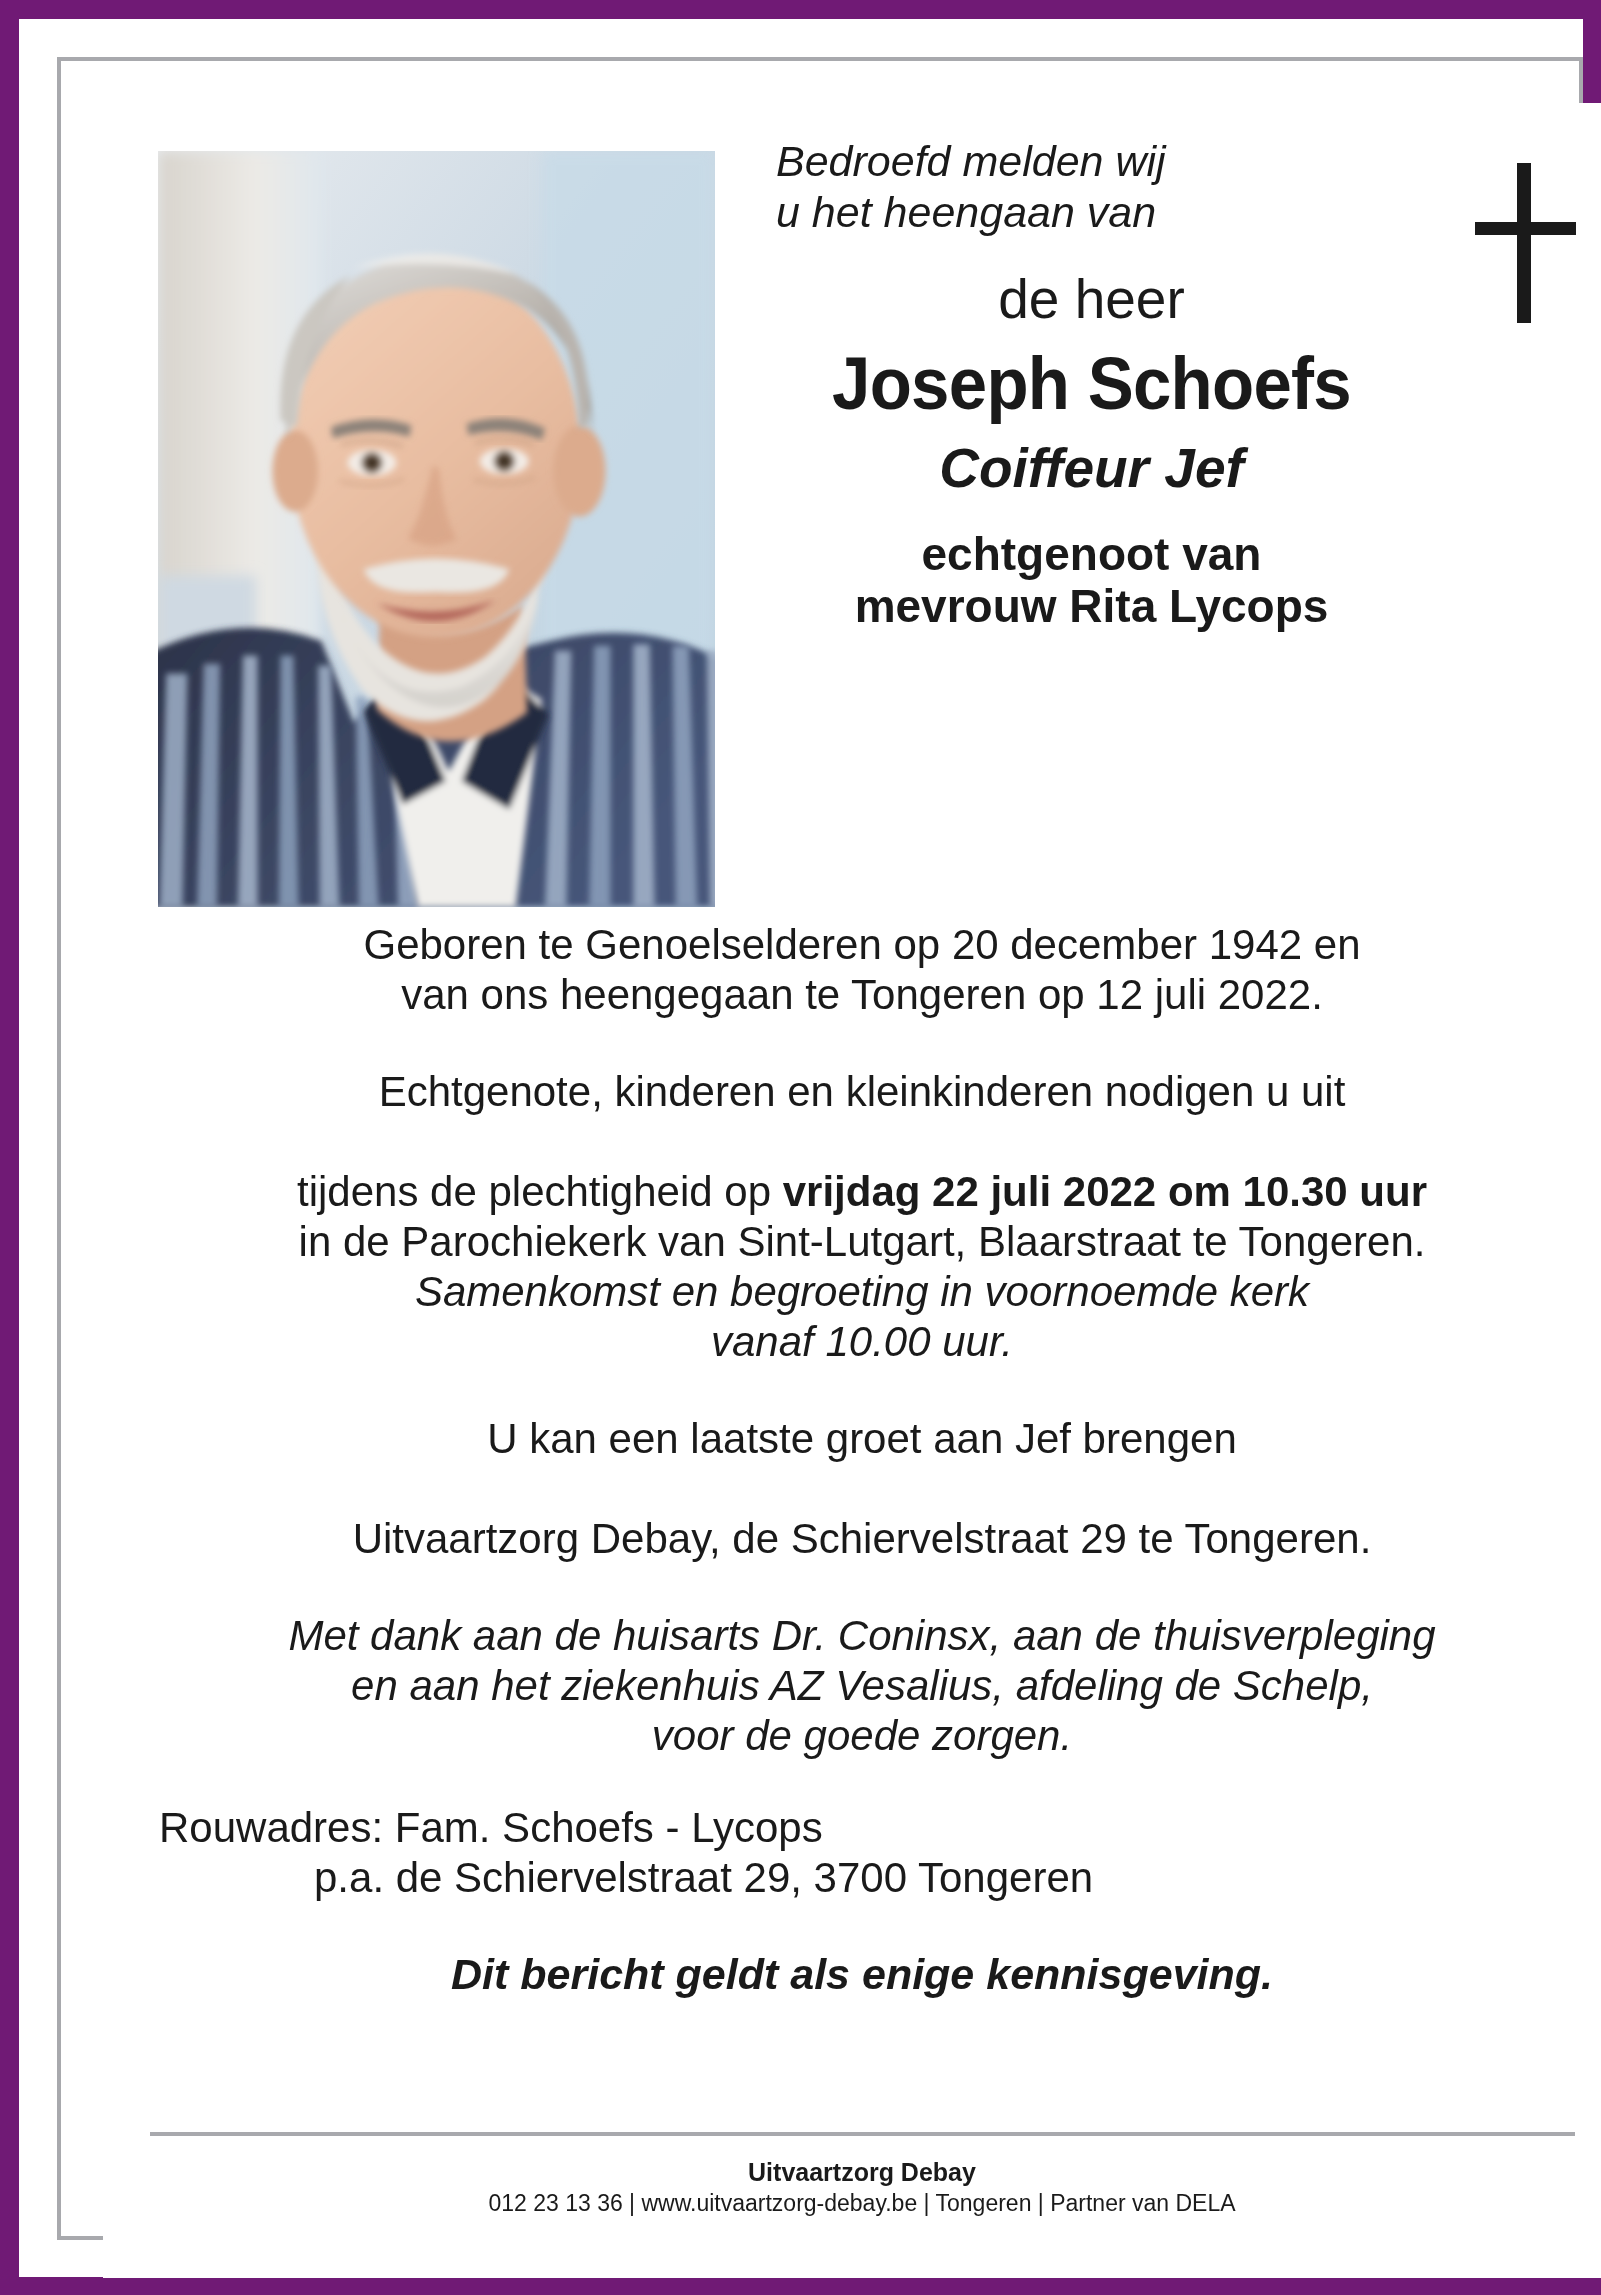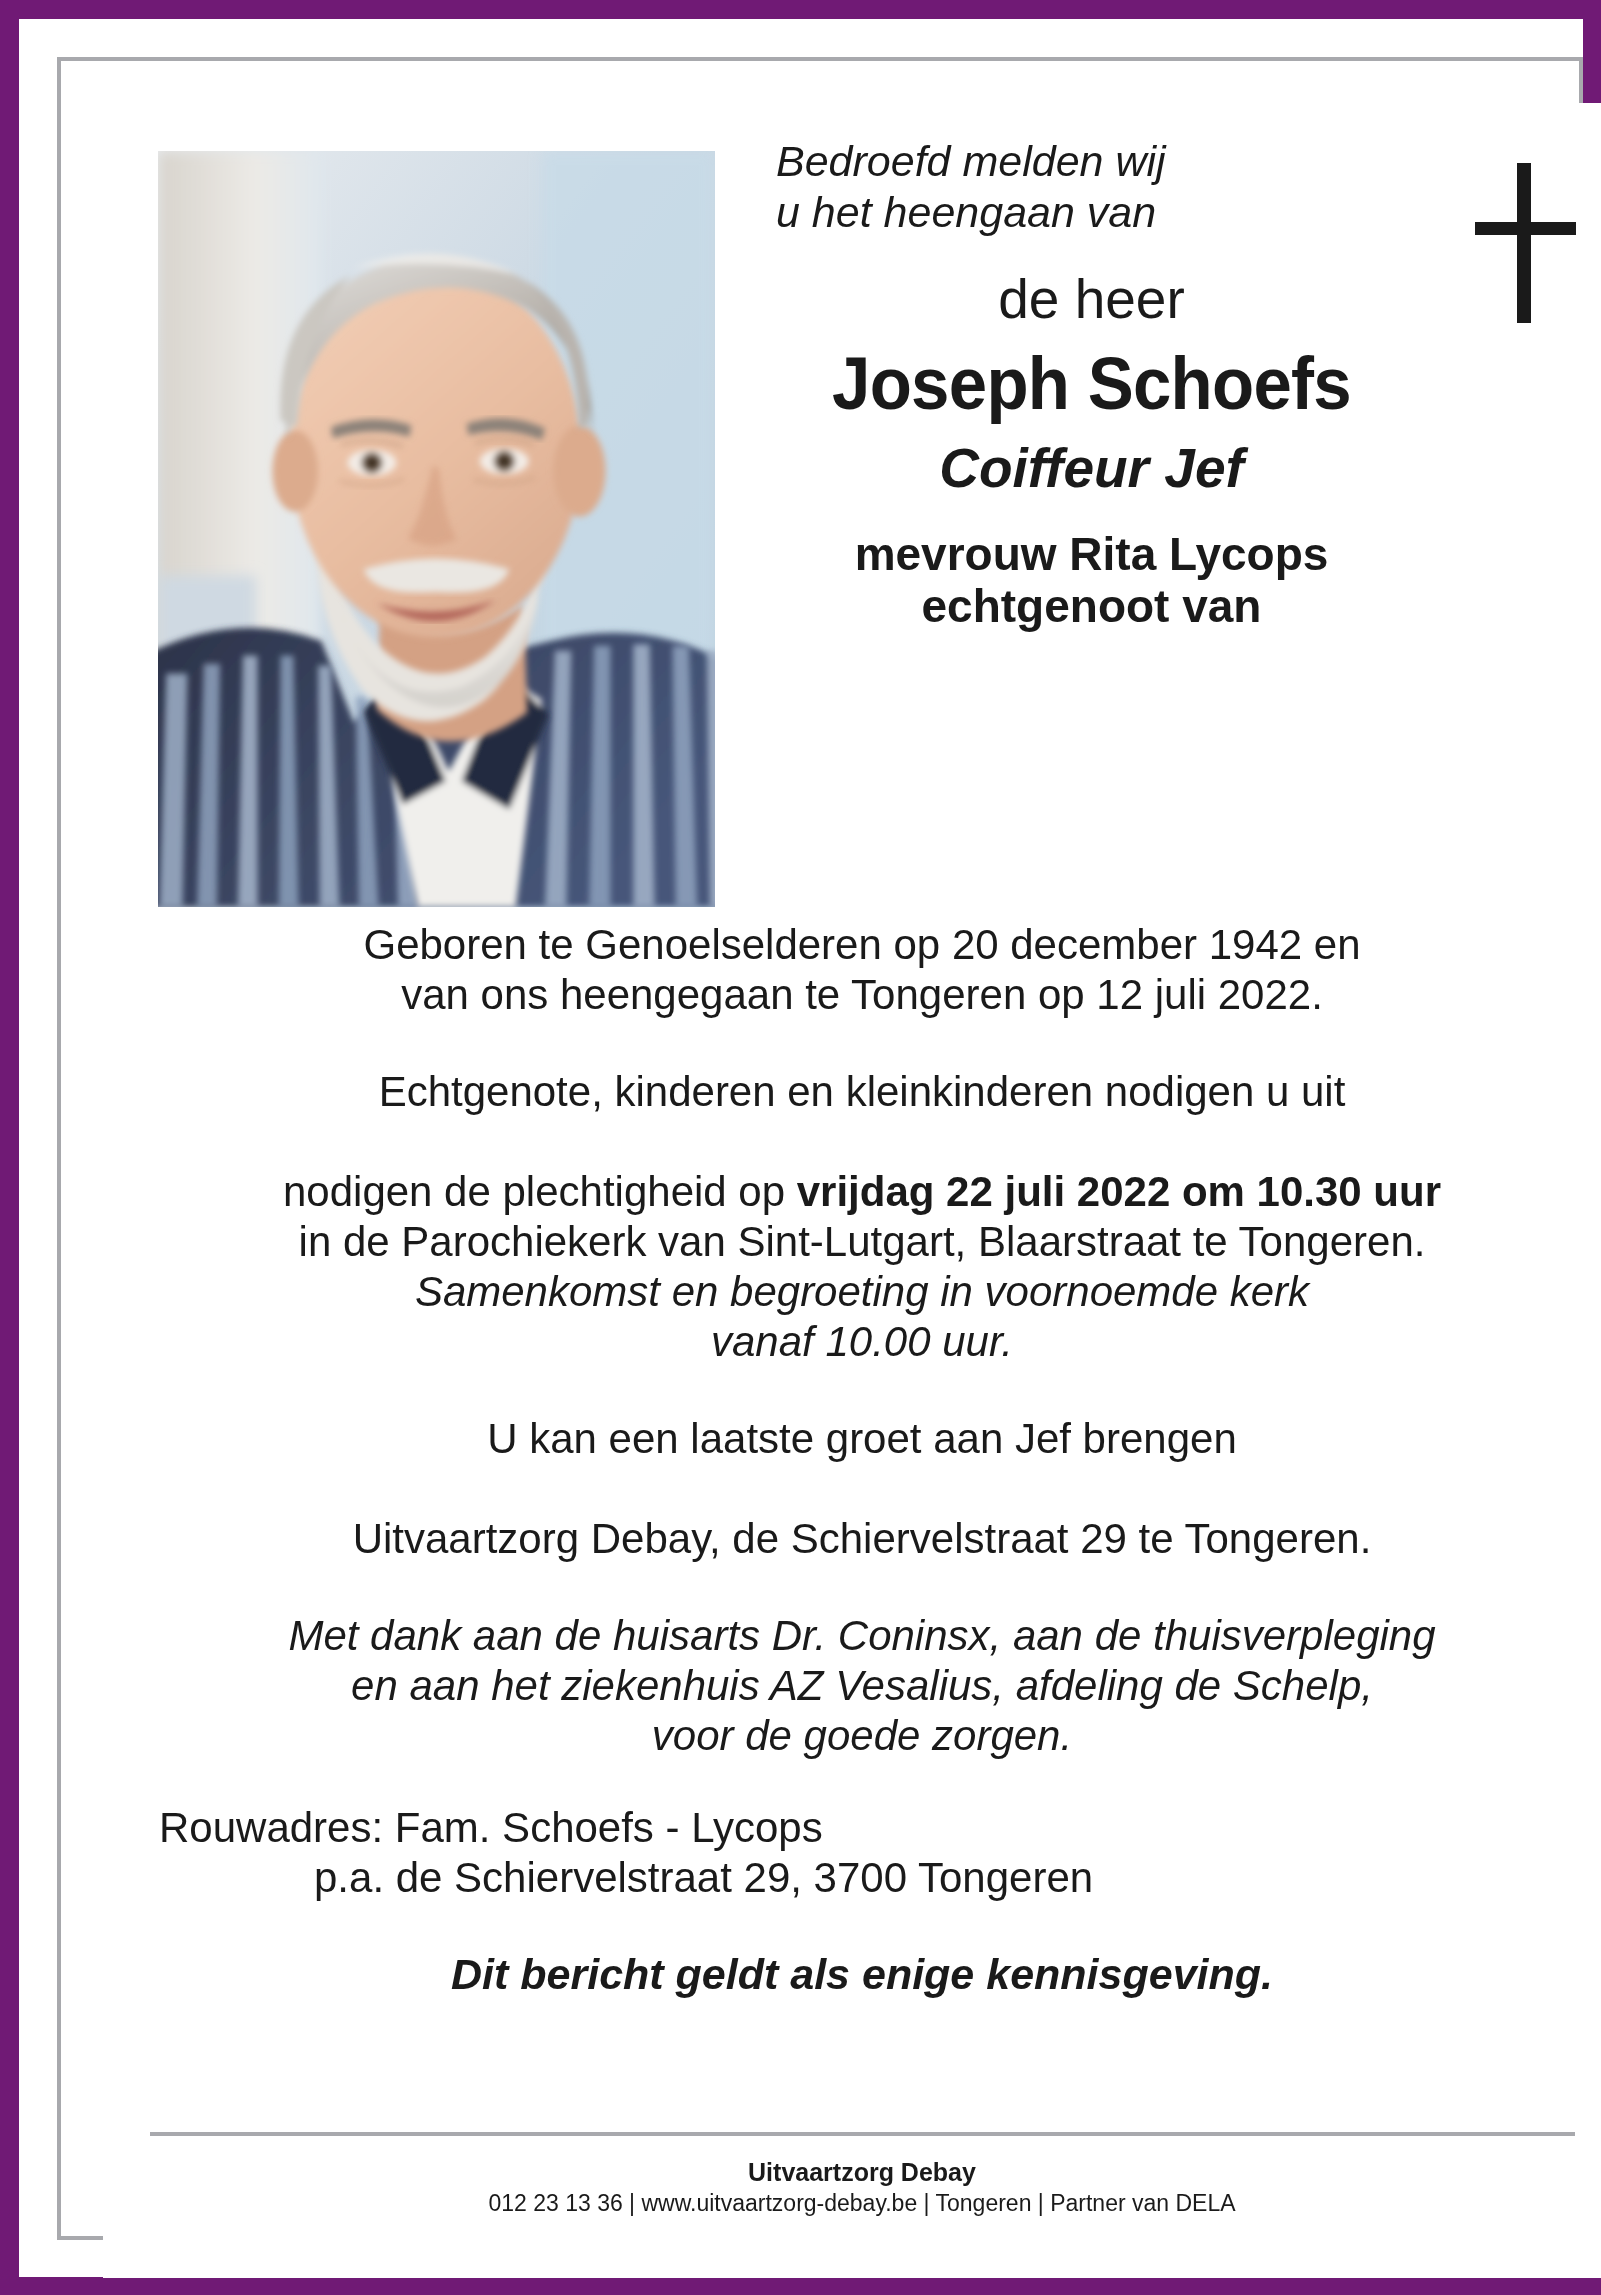--- a/index.html
+++ b/index.html
@@ -344,38 +344,38 @@
 
         <div class="header-right">
           <div class="intro">
             <div>Bedroefd melden wij</div>
             <div>u het heengaan van</div>
           </div>
           <div class="deheer">de heer</div>
           <div class="fullname">Joseph Schoefs</div>
           <div class="nickname">Coiffeur Jef</div>
           <div class="spouse">
+            <div>echtgenoot van</div>
             <div>mevrouw Rita Lycops</div>
-            <div>echtgenoot van</div>
           </div>
         </div>
 
         <div class="body-block">
 
           <p class="para">
             <span>Geboren te Genoelselderen op 20 december 1942 en</span><br>
             <span>van ons heengegaan te Tongeren op 12 juli 2022.</span>
           </p>
 
           <div class="gap-1"></div>
 
           <p class="para">
             <span>Echtgenote, kinderen en kleinkinderen nodigen u uit</span><br>
             <br>
-            <span>nodigen de plechtigheid op </span><span class="b">vrijdag 22 juli 2022 om 10.30 uur</span><br>
+            <span>tijdens de plechtigheid op </span><span class="b">vrijdag 22 juli 2022 om 10.30 uur</span><br>
             <span>in de Parochiekerk van Sint-Lutgart, Blaarstraat te Tongeren.</span>
           </p>
 
           <p class="para italic">
             <span>Samenkomst en begroeting in voornoemde kerk</span><br>
             <span>vanaf 10.00 uur.</span>
           </p>
 
           <div class="gap-1"></div>
 

